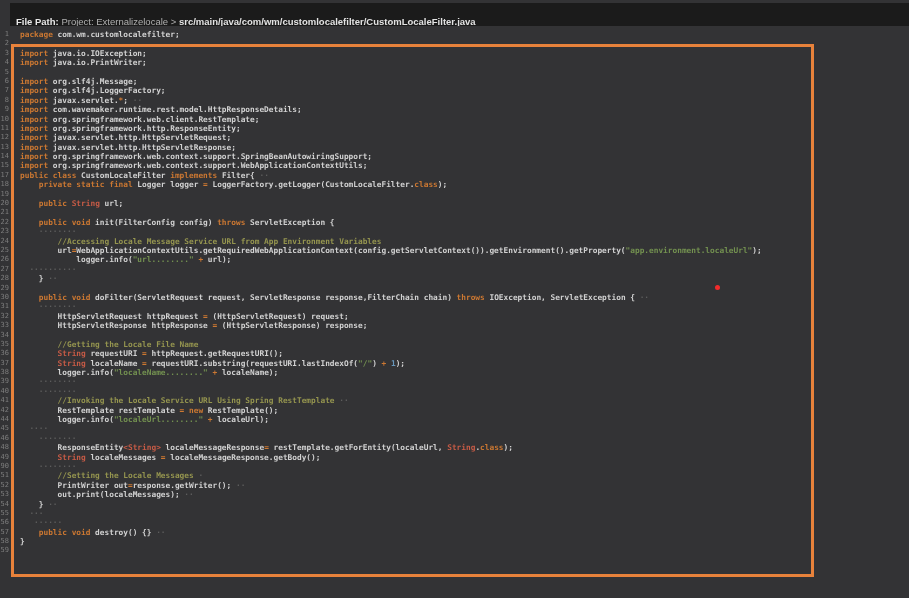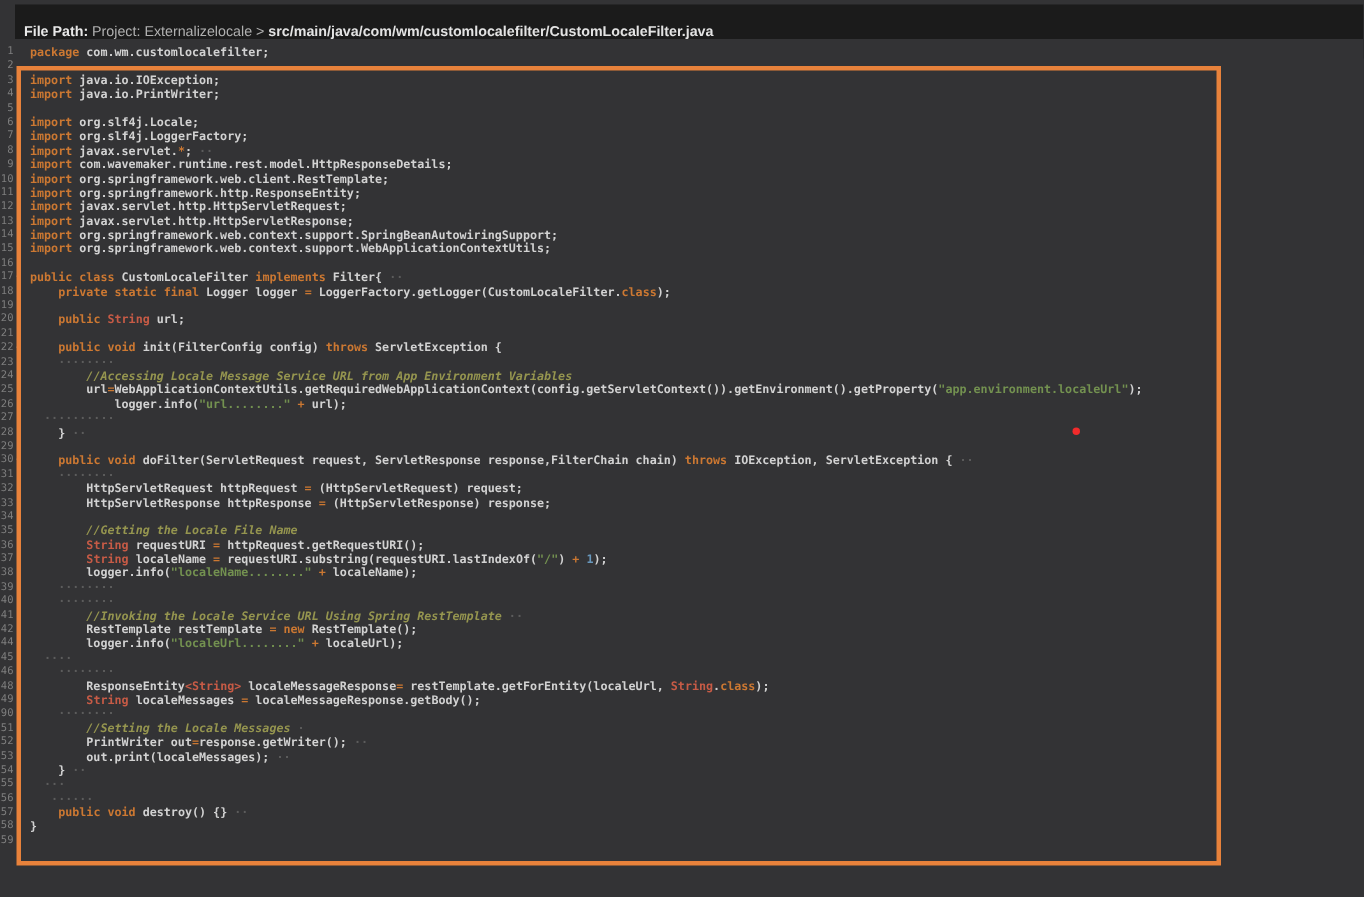--- a/index.html
+++ b/index.html
@@ -38,21 +38,21 @@
   .fold{
     flex:0 0 6px;text-align:center;
     color:#9a9a9a;font-size:7px;font-weight:400;
   }
   .code{flex:1;padding-left:5px;}
   
   .tk-k{color:var(--kw,#cc7832);}
   .tk-p{color:var(--pl,#d2d2d2);}
   .tk-t{color:var(--ty,#c75b46);text-align:center;}
   .tk-s{color:var(--st,#739150);}
-  .tk-c{color:var(--cm,#95954f);font-style:italic;}
+  .tk-c{color:var(--cm,#95954f);}
   .tk-w{color:var(--ws,#5d5d5d);}
   .tk-n{color:var(--nu,#6897bb);}
   
   .annotation-box{
     position:absolute;left:11px;top:44px;width:803px;height:533px;
     border:3px solid var(--accent,#e8823b);
     box-sizing:border-box;pointer-events:none;
   }
   .error-dot{
     position:absolute;left:715px;top:285px;width:5px;height:5px;
@@ -65,31 +65,30 @@
 <div class="topbar">
   <span class="lbl">File Path:</span><span class="proj"> Project: Externalizelocale &gt; </span><span class="path">src/main/java/com/wm/customlocalefilter/CustomLocaleFilter.java</span>
 </div>
 
 <div class="editor" id="editor">
     <div class="line"><span class="gut">1</span><span class="fold"></span><span class="code"><span class="tk-k">package</span><span class="tk-p"> com.wm.customlocalefilter;</span></span></div>
     <div class="line"><span class="gut">2</span><span class="fold"></span><span class="code"></span></div>
     <div class="line"><span class="gut">3</span><span class="fold"></span><span class="code"><span class="tk-k">import</span><span class="tk-p"> java.io.IOException;</span></span></div>
     <div class="line"><span class="gut">4</span><span class="fold"></span><span class="code"><span class="tk-k">import</span><span class="tk-p"> java.io.PrintWriter;</span></span></div>
     <div class="line"><span class="gut">5</span><span class="fold"></span><span class="code"></span></div>
-    <div class="line"><span class="gut">6</span><span class="fold"></span><span class="code"><span class="tk-k">import</span><span class="tk-p"> org.slf4j.Locale;</span></span></div>
+    <div class="line"><span class="gut">6</span><span class="fold"></span><span class="code"><span class="tk-k">import</span><span class="tk-p"> org.slf4j.Message;</span></span></div>
     <div class="line"><span class="gut">7</span><span class="fold"></span><span class="code"><span class="tk-k">import</span><span class="tk-p"> org.slf4j.LoggerFactory;</span></span></div>
     <div class="line"><span class="gut">8</span><span class="fold"></span><span class="code"><span class="tk-k">import</span><span class="tk-p"> javax.servlet.</span><span class="tk-k">*</span><span class="tk-p">;</span><span class="tk-w"> ··</span></span></div>
     <div class="line"><span class="gut">9</span><span class="fold"></span><span class="code"><span class="tk-k">import</span><span class="tk-p"> com.wavemaker.runtime.rest.model.HttpResponseDetails;</span></span></div>
     <div class="line"><span class="gut">10</span><span class="fold"></span><span class="code"><span class="tk-k">import</span><span class="tk-p"> org.springframework.web.client.RestTemplate;</span></span></div>
     <div class="line"><span class="gut">11</span><span class="fold"></span><span class="code"><span class="tk-k">import</span><span class="tk-p"> org.springframework.http.ResponseEntity;</span></span></div>
     <div class="line"><span class="gut">12</span><span class="fold"></span><span class="code"><span class="tk-k">import</span><span class="tk-p"> javax.servlet.http.HttpServletRequest;</span></span></div>
     <div class="line"><span class="gut">13</span><span class="fold"></span><span class="code"><span class="tk-k">import</span><span class="tk-p"> javax.servlet.http.HttpServletResponse;</span></span></div>
     <div class="line"><span class="gut">14</span><span class="fold"></span><span class="code"><span class="tk-k">import</span><span class="tk-p"> org.springframework.web.context.support.SpringBeanAutowiringSupport;</span></span></div>
     <div class="line"><span class="gut">15</span><span class="fold"></span><span class="code"><span class="tk-k">import</span><span class="tk-p"> org.springframework.web.context.support.WebApplicationContextUtils;</span></span></div>
-    <div class="line"><span class="gut">16</span><span class="fold"></span><span class="code"></span></div>
     <div class="line"><span class="gut">17</span><span class="fold">-</span><span class="code"><span class="tk-k">public class</span><span class="tk-p"> CustomLocaleFilter </span><span class="tk-k">implements</span><span class="tk-p"> Filter{</span><span class="tk-w"> ··</span></span></div>
     <div class="line"><span class="gut">18</span><span class="fold"></span><span class="code"><span class="tk-p">    </span><span class="tk-k">private static final</span><span class="tk-p"> Logger logger </span><span class="tk-k">=</span><span class="tk-p"> LoggerFactory.getLogger(CustomLocaleFilter.</span><span class="tk-k">class</span><span class="tk-p">);</span></span></div>
     <div class="line"><span class="gut">19</span><span class="fold"></span><span class="code"></span></div>
     <div class="line"><span class="gut">20</span><span class="fold"></span><span class="code"><span class="tk-p">    </span><span class="tk-k">public</span><span class="tk-p"> </span><span class="tk-t">String</span><span class="tk-p"> url;</span></span></div>
     <div class="line"><span class="gut">21</span><span class="fold"></span><span class="code"></span></div>
     <div class="line"><span class="gut">22</span><span class="fold">-</span><span class="code"><span class="tk-p">    </span><span class="tk-k">public void</span><span class="tk-p"> init(FilterConfig config) </span><span class="tk-k">throws</span><span class="tk-p"> ServletException {</span></span></div>
     <div class="line"><span class="gut">23</span><span class="fold"></span><span class="code"><span class="tk-w">    ········</span></span></div>
     <div class="line"><span class="gut">24</span><span class="fold"></span><span class="code"><span class="tk-p">        </span><span class="tk-c">//Accessing Locale Message Service URL from App Environment Variables</span></span></div>
     <div class="line"><span class="gut">25</span><span class="fold"></span><span class="code"><span class="tk-p">        url</span><span class="tk-k">=</span><span class="tk-p">WebApplicationContextUtils.getRequiredWebApplicationContext(config.getServletContext()).getEnvironment().getProperty(</span><span class="tk-s">"app.environment.localeUrl"</span><span class="tk-p">);</span></span></div>
     <div class="line"><span class="gut">26</span><span class="fold"></span><span class="code"><span class="tk-p">            logger.info(</span><span class="tk-s">"url........"</span><span class="tk-p"> </span><span class="tk-k">+</span><span class="tk-p"> url);</span></span></div>

